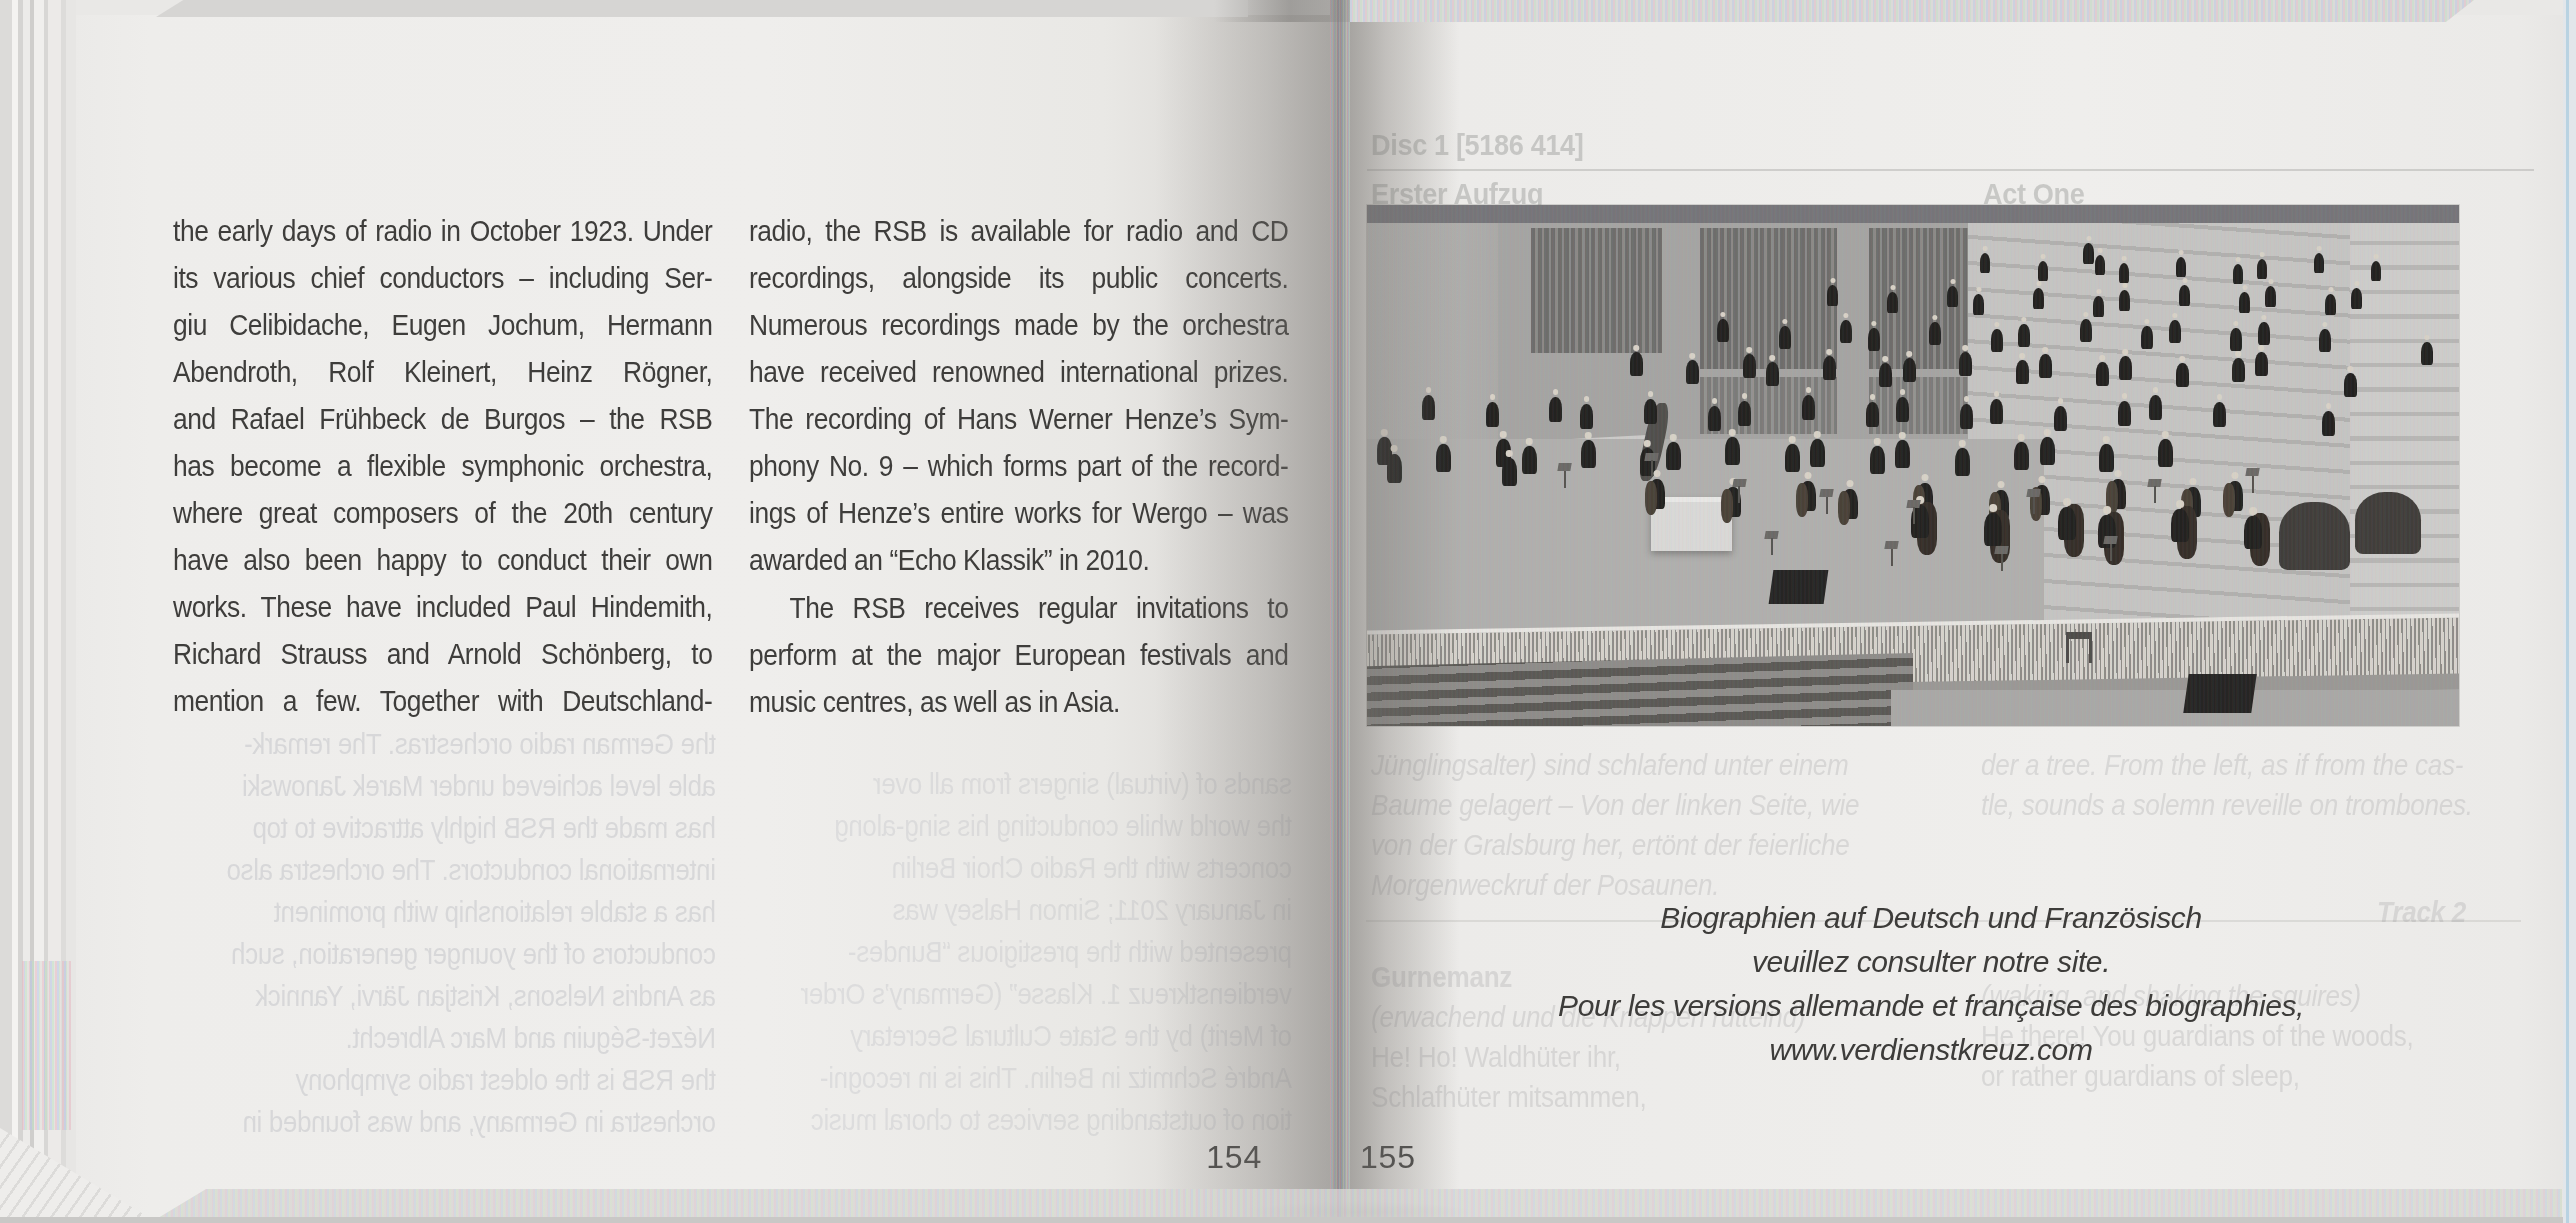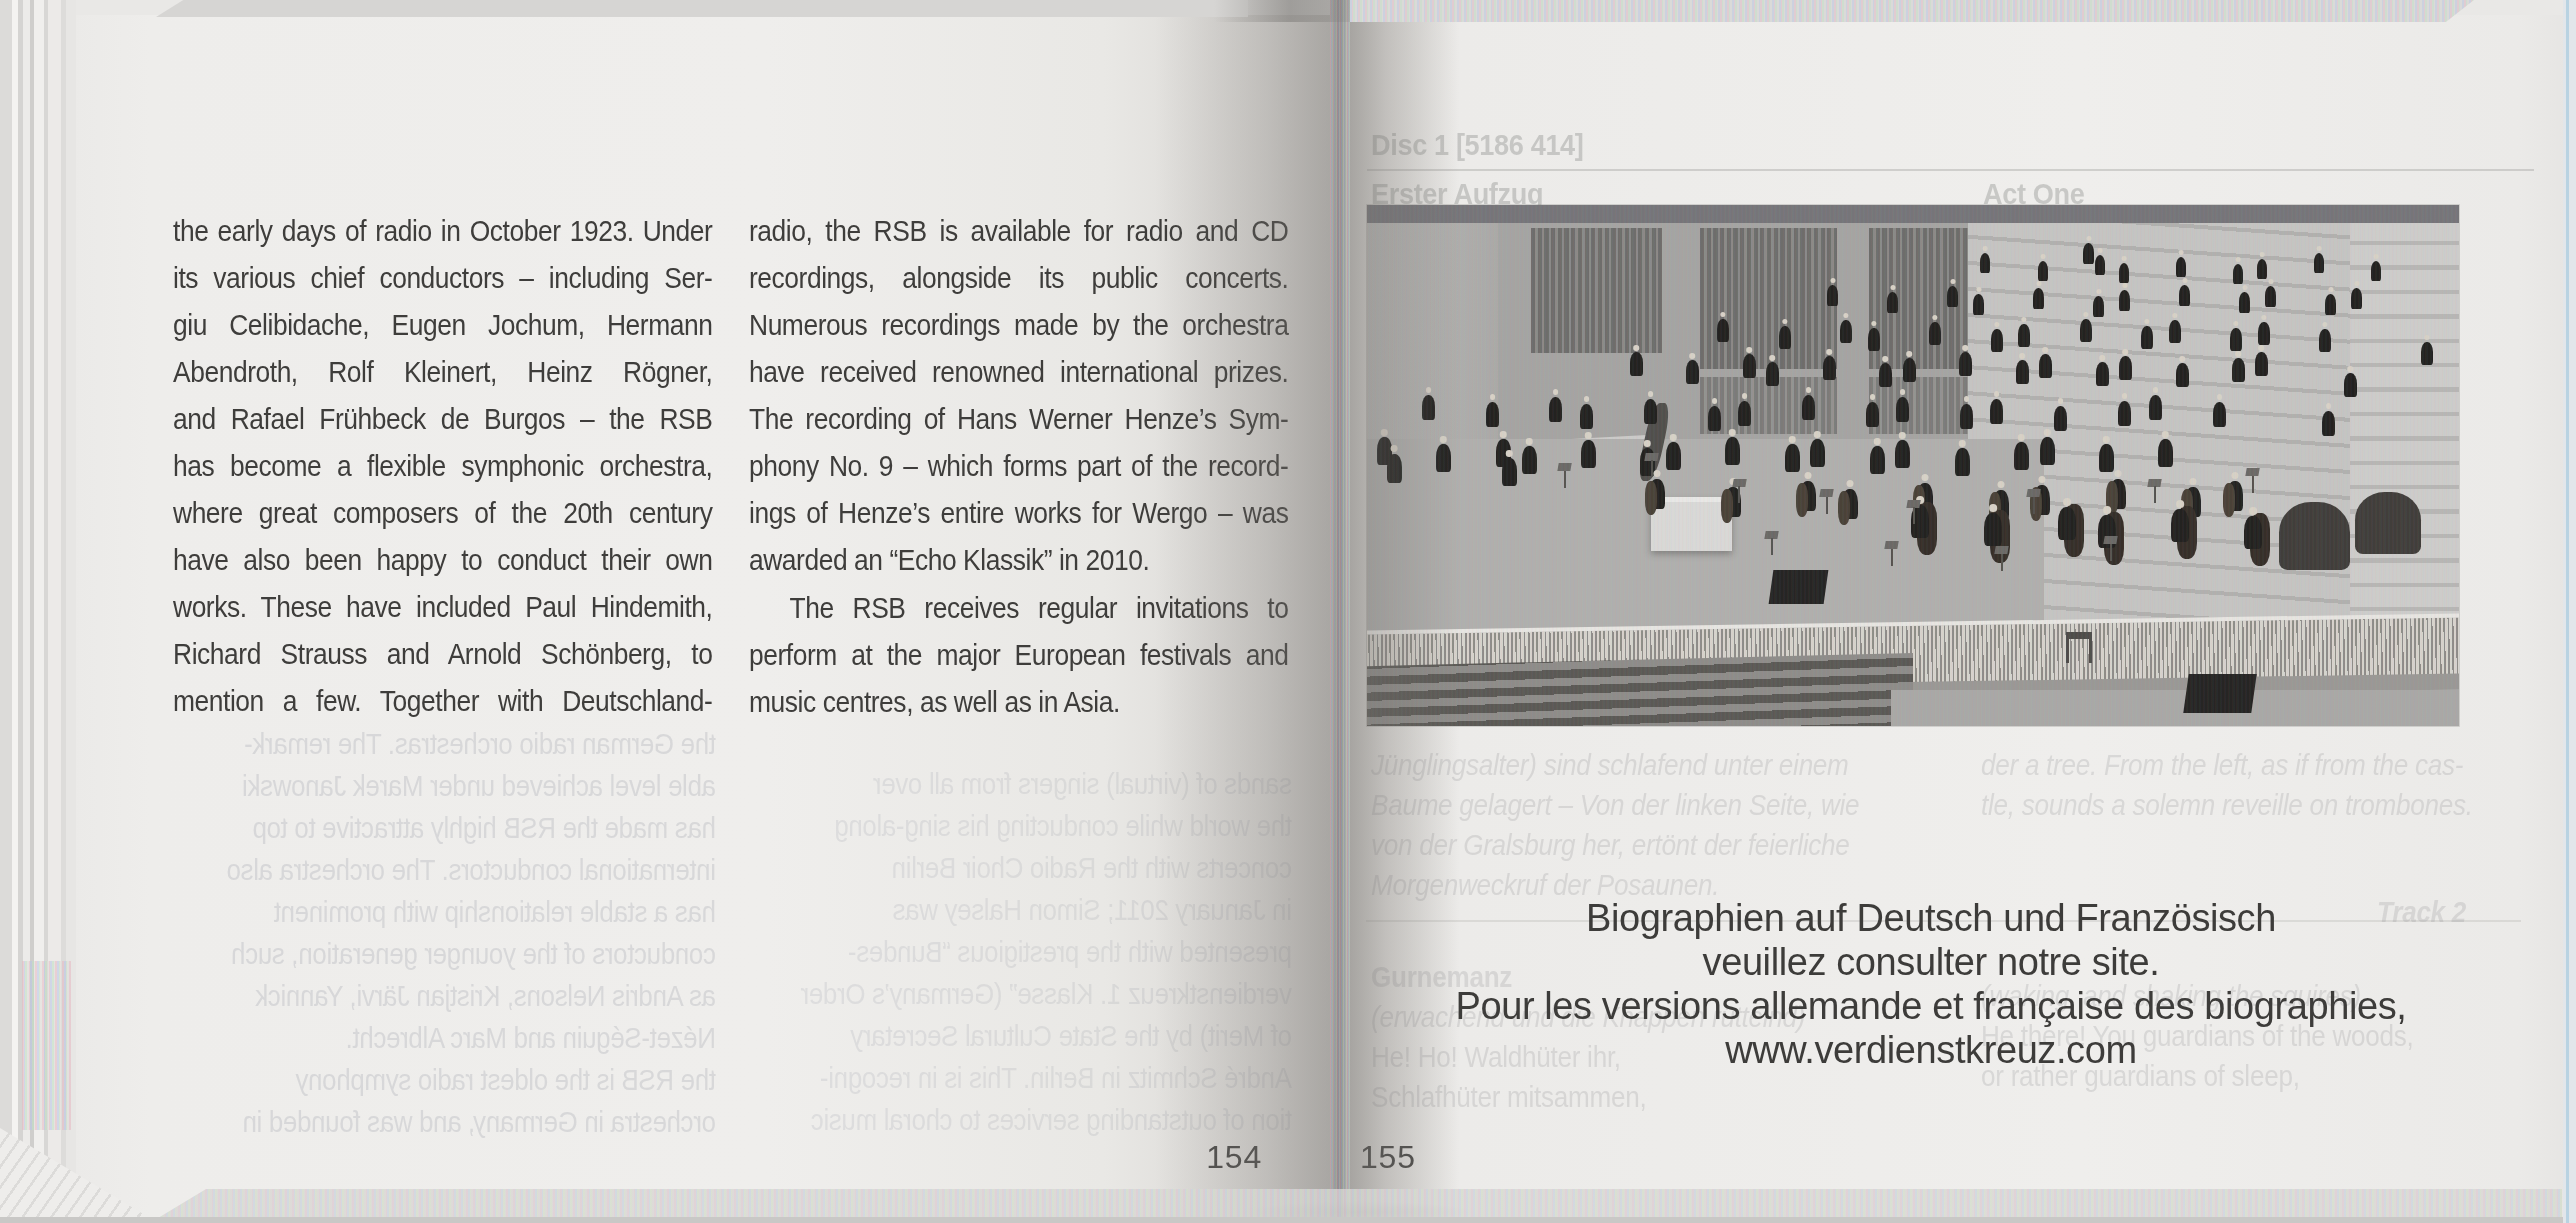--- a/index.html
+++ b/index.html
@@ -23,21 +23,21 @@
   
   .ghost{position:absolute;transform-origin:left top;transform:scaleX(0.9);color:rgba(104,108,112,0.17);}
   .ghost .gline{height:40px;line-height:40px;font-size:29px;letter-spacing:-0.3px;white-space:nowrap;}
   .ghost .it{font-style:italic;}
   .ghost .bold{font-weight:bold;}
   .ghost-head{position:absolute;font-weight:bold;font-size:29.5px;letter-spacing:-0.4px;
      color:rgba(100,104,100,0.28);white-space:nowrap;transform-origin:left top;transform:scaleX(0.92);}
   .ghost-rule{position:absolute;height:1.7px;background:rgba(150,150,146,0.35);}
   
   #notice{position:absolute;left:1366px;top:896px;width:1130px;text-align:center;color:#3d3c3a;}
-  #notice .bline{height:44px;line-height:44px;font-size:38px;letter-spacing:-0.4px;}
+  #notice .bline{height:44px;line-height:44px;font-size:30px;letter-spacing:-0.4px;font-style:italic;}
   
   .pagenum{position:absolute;top:1140px;font-size:32px;line-height:34px;color:#4c4b49;letter-spacing:0.8px;}
   #pn-left{left:1163px;width:99px;text-align:right;}
   #pn-right{left:1360px;}
   
   #photo{position:absolute;left:1367px;top:205px;width:1092px;height:521px;background:#b3b2b0;overflow:hidden;
          box-shadow:0 0 0 0.8px rgba(90,90,88,.25);}
   #photo *{position:absolute;}
   .ph-topband{left:0;top:0;width:100%;height:3.4%;background:#767579;}
   .ph-wallL{left:0;top:3%;width:13%;height:48%;background:linear-gradient(90deg,#b7b6b4,#a9a8a6);}

